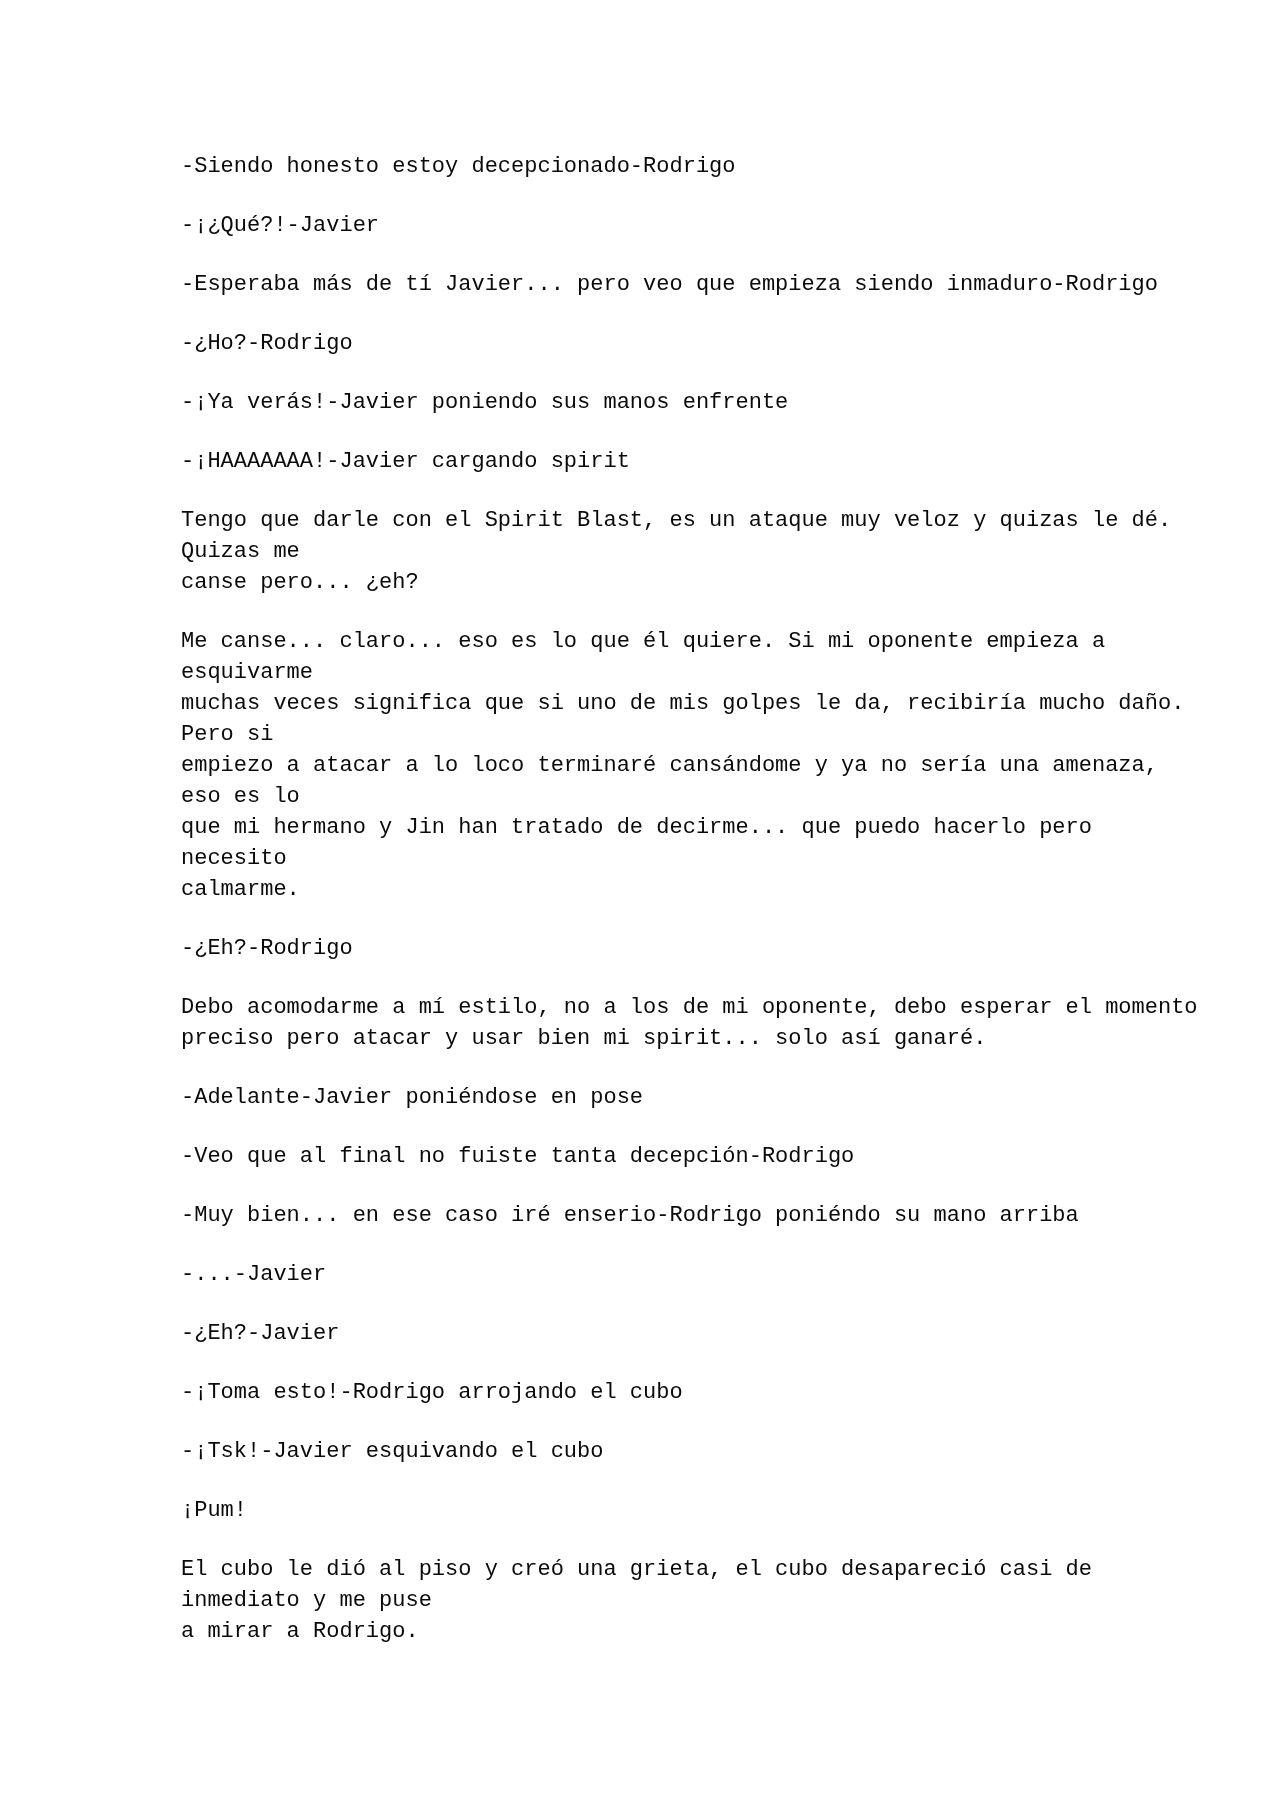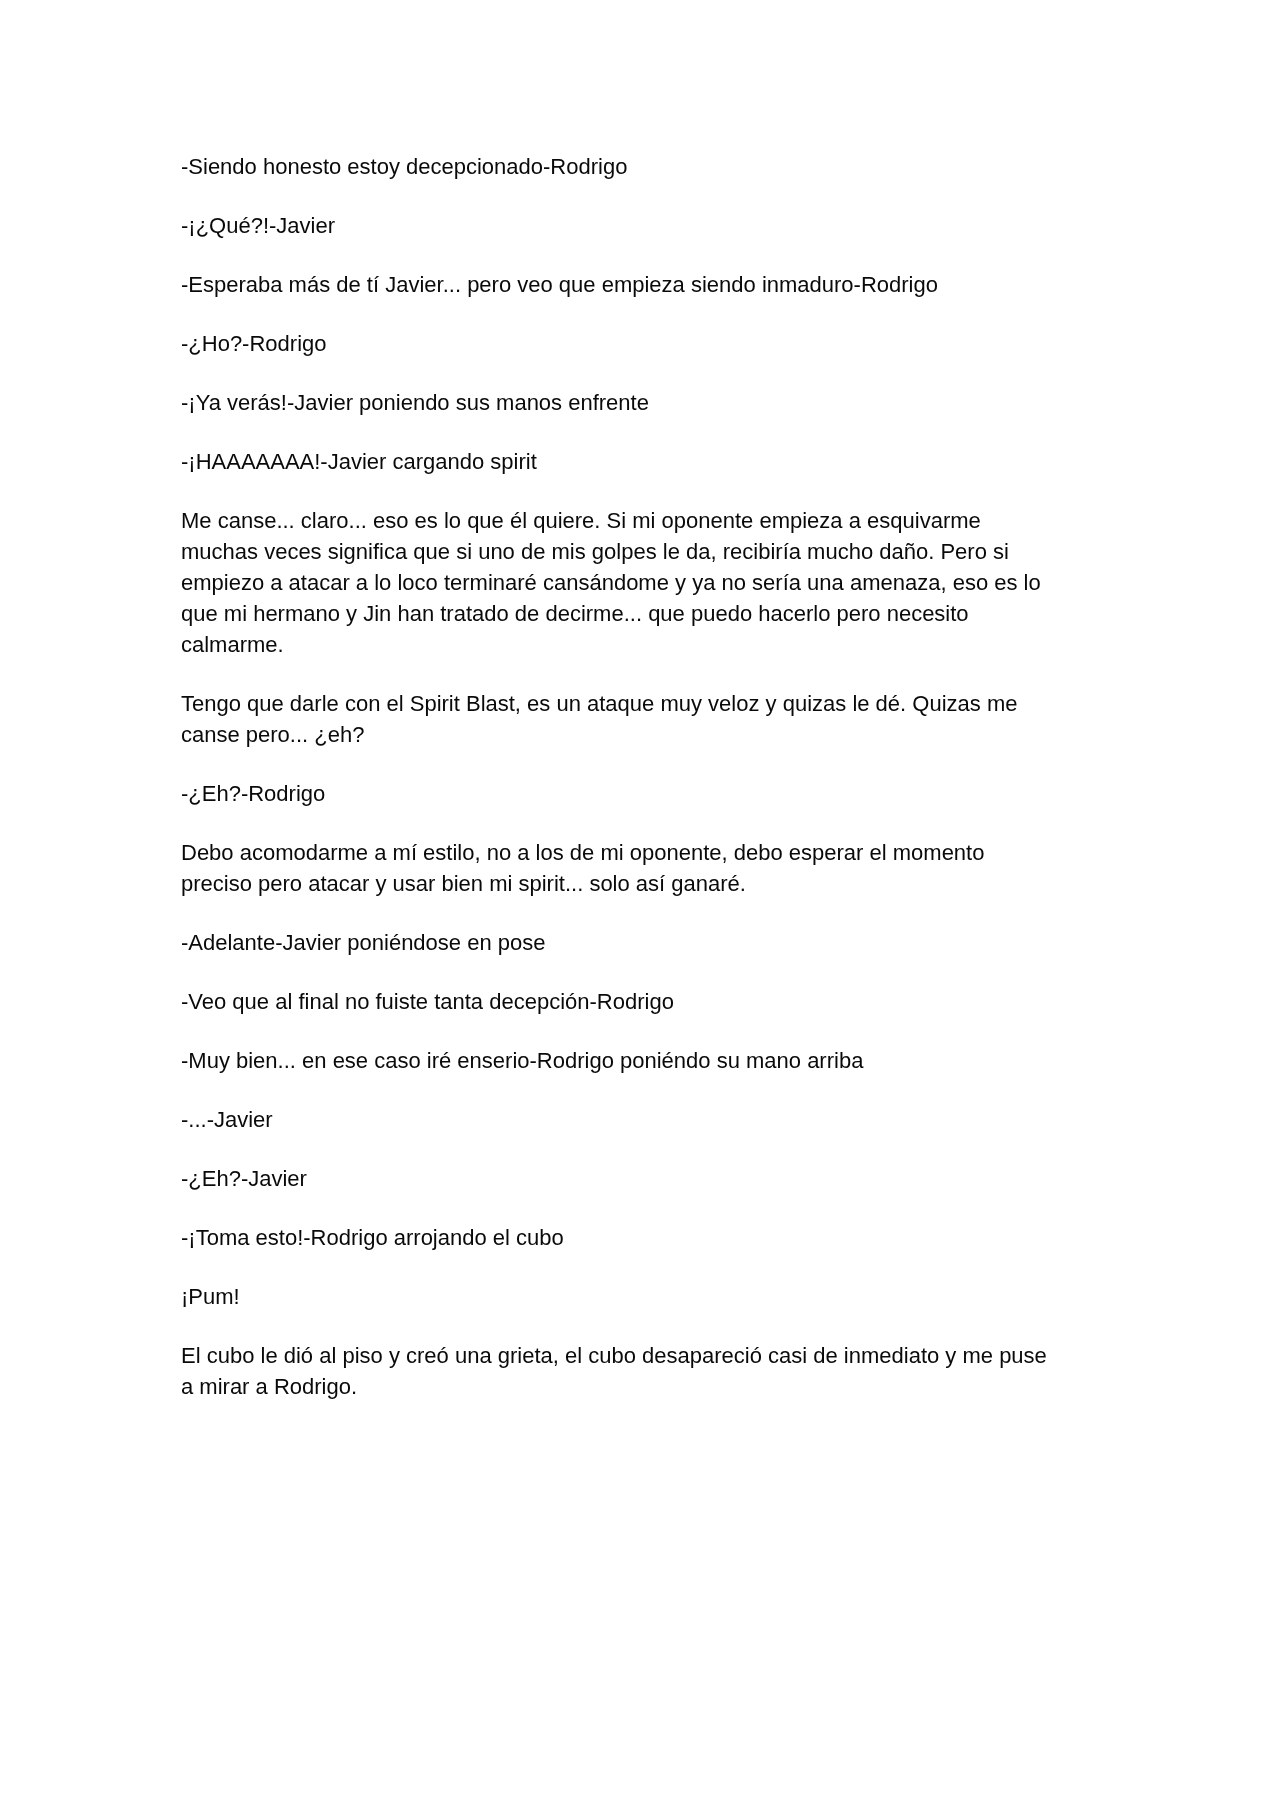--- a/index.html
+++ b/index.html
@@ -16,21 +16,21 @@
     position: relative;
     width: 1280px;
     height: 1810px;
     background: #ffffff;
   }
   .doc-content {
     position: absolute;
     left: 181px;
     top: 151px;
     width: 1020px;
-    font-family: Liberation Sans, sans-serif;
+    font-family: Liberation Mono, monospace;
     font-size: 22px;
     line-height: 31px;
     color: #0a0a0a;
   }
   .doc-content p {
     margin: 0 0 28px 0;
     padding: 0;
     white-space: pre-line;
     text-rendering: optimizeLegibility;
   }
@@ -39,33 +39,34 @@
 <body>
 
 <div class="doc-page">
   <div class="doc-content">
     <p>-Siendo honesto estoy decepcionado-Rodrigo</p>
     <p>-¡¿Qué?!-Javier</p>
     <p>-Esperaba más de tí Javier... pero veo que empieza siendo inmaduro-Rodrigo</p>
     <p>-¿Ho?-Rodrigo</p>
     <p>-¡Ya verás!-Javier poniendo sus manos enfrente</p>
     <p>-¡HAAAAAAA!-Javier cargando spirit</p>
+    <p>Tengo que darle con el Spirit Blast, es un ataque muy veloz y quizas le dé. Quizas me
+canse pero... ¿eh?</p>
     <p>Me canse... claro... eso es lo que él quiere. Si mi oponente empieza a esquivarme
 muchas veces significa que si uno de mis golpes le da, recibiría mucho daño. Pero si
 empiezo a atacar a lo loco terminaré cansándome y ya no sería una amenaza, eso es lo
 que mi hermano y Jin han tratado de decirme... que puedo hacerlo pero necesito
 calmarme.</p>
-    <p>Tengo que darle con el Spirit Blast, es un ataque muy veloz y quizas le dé. Quizas me
-canse pero... ¿eh?</p>
     <p>-¿Eh?-Rodrigo</p>
     <p>Debo acomodarme a mí estilo, no a los de mi oponente, debo esperar el momento
 preciso pero atacar y usar bien mi spirit... solo así ganaré.</p>
     <p>-Adelante-Javier poniéndose en pose</p>
     <p>-Veo que al final no fuiste tanta decepción-Rodrigo</p>
     <p>-Muy bien... en ese caso iré enserio-Rodrigo poniéndo su mano arriba</p>
     <p>-...-Javier</p>
     <p>-¿Eh?-Javier</p>
     <p>-¡Toma esto!-Rodrigo arrojando el cubo</p>
+    <p>-¡Tsk!-Javier esquivando el cubo</p>
     <p>¡Pum!</p>
     <p>El cubo le dió al piso y creó una grieta, el cubo desapareció casi de inmediato y me puse
 a mirar a Rodrigo.</p>
   </div>
 </div>
 
 </body></html>

